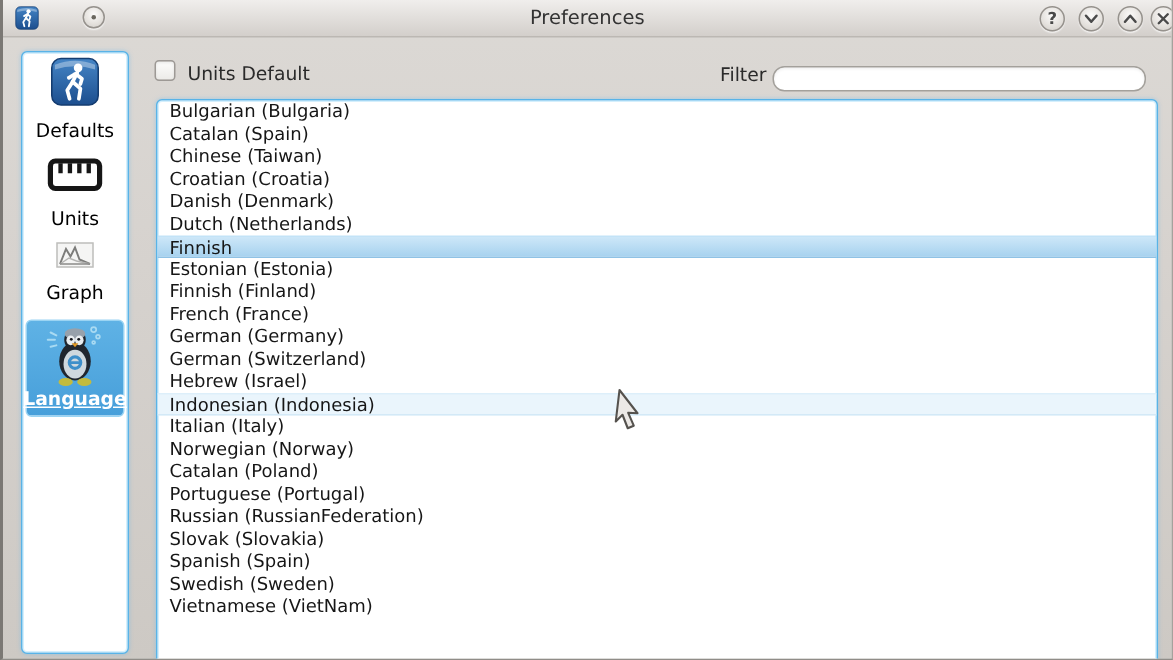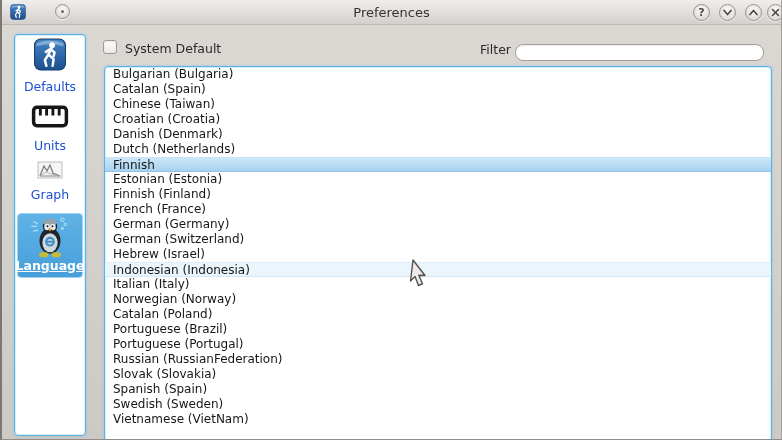--- a/index.html
+++ b/index.html
@@ -45,21 +45,21 @@
   .sidebar { left:12px; top:34px; width:72px; height:402px; }
   .side-item {
     position:absolute; left:2px; right:2px;
     display:flex; flex-direction:column; align-items:center; justify-content:flex-start;
     border-radius:4px; cursor:default;
   }
   .side-item-1 { top:3px;  height:56px; }
   .side-item-2 { top:68px; height:50px; }
   .side-item-3 { top:126px;height:42px; }
   .side-item-4 { top:178px;height:65px; }
-  .side-label { font-size:12.5px; color:#1d4ed8; margin-top:8px; }
+  .side-label { font-size:12.5px; color:#000000; margin-top:8px; }
   .side-item.selected {
     background:linear-gradient(180deg,#5fb2e5 0%,#479fda 100%);
     border:1px solid #9bd4f3;
   }
   .side-item.selected .side-label { color:#fff; text-decoration:underline; margin-top:0;font-weight:bold; }
 
   
   .checkbox {
     position:absolute; left:101px; top:40px; width:14px; height:14px;
     border:1px solid #9d9995; border-radius:3px;
@@ -207,21 +207,21 @@
         <circle cx="21" cy="29" r="4" fill="none" stroke="#3e8fca" stroke-width="2.2"></circle>
         <line x1="17.5" y1="29" x2="24.5" y2="29" stroke="#3e8fca" stroke-width="2"></line>
         <ellipse cx="14.5" cy="42.5" rx="5" ry="2.8" fill="#c3bb3e"></ellipse>
         <ellipse cx="27.5" cy="42.5" rx="5" ry="2.8" fill="#c3bb3e"></ellipse>
       </svg>
       <span class="side-label">Language</span>
     </div>
   </div>
 
   <div class="checkbox" role="checkbox" aria-checked="false"></div>
-  <div class="checkbox-label">System Default</div>
+  <div class="checkbox-label">Units Default</div>
   <div class="filter-label">Filter</div>
   <input class="filter-input" type="text" value="" style="">
 
   <div class="bluebox langbox">
       <div class="row">Bulgarian (Bulgaria)</div>
       <div class="row">Catalan (Spain)</div>
       <div class="row">Chinese (Taiwan)</div>
       <div class="row">Croatian (Croatia)</div>
       <div class="row">Danish (Denmark)</div>
       <div class="row">Dutch (Netherlands)</div>
@@ -229,21 +229,20 @@
       <div class="row">Estonian (Estonia)</div>
       <div class="row">Finnish (Finland)</div>
       <div class="row">French (France)</div>
       <div class="row">German (Germany)</div>
       <div class="row">German (Switzerland)</div>
       <div class="row">Hebrew (Israel)</div>
       <div class="row hover">Indonesian (Indonesia)</div>
       <div class="row">Italian (Italy)</div>
       <div class="row">Norwegian (Norway)</div>
       <div class="row">Catalan (Poland)</div>
-      <div class="row">Portuguese (Brazil)</div>
       <div class="row">Portuguese (Portugal)</div>
       <div class="row">Russian (RussianFederation)</div>
       <div class="row">Slovak (Slovakia)</div>
       <div class="row">Spanish (Spain)</div>
       <div class="row">Swedish (Sweden)</div>
       <div class="row">Vietnamese (VietNam)</div>
     </div>
 
   <svg class="cursor" width="22" height="32" viewBox="0 0 22 32">
     <path d="M7,2 L4.5,23 L9,18.5 L12.5,27.5 L16.5,25.8 L12.8,17.2 L19,17.5 Z" fill="#ece9e6" stroke="#55524e" stroke-width="1.4" stroke-linejoin="round"></path>

